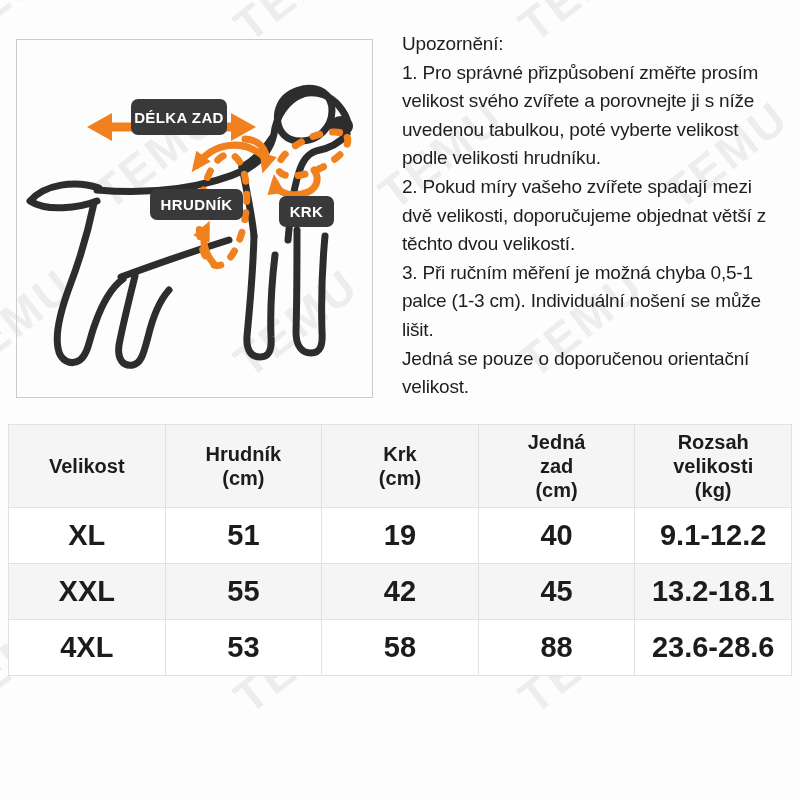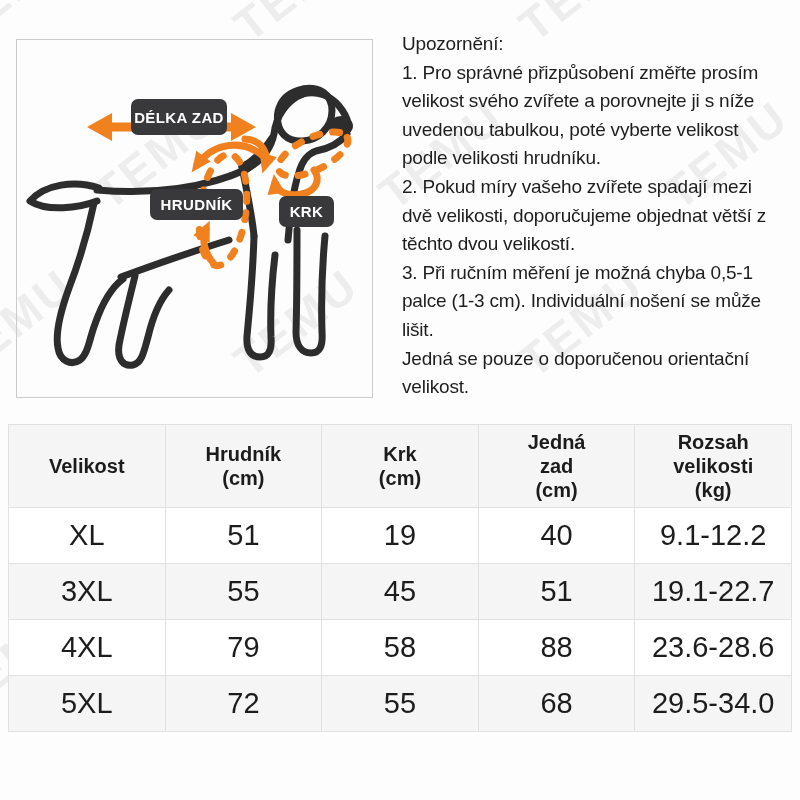--- a/index.html
+++ b/index.html
@@ -84,21 +84,21 @@
   .size-table th{
     height:82px;
     background:var(--table-alt-row);
     font-size:20px;font-weight:bold;
     line-height:24px;
     white-space:pre-line;
   }
   .size-table td{
     height:55px;
     font-size:29px;
-    font-weight:400;
+    font-weight:700;
     background:#ffffff;
   }
   .size-table tbody tr:nth-child(even) td{background:var(--table-alt-row);}
 </style>
 </head>
 <body>
 
 <div class="canvas">
 
   <div class="wm-layer" id="wm-layer">
@@ -201,35 +201,28 @@
     </thead>
     <tbody>
       <tr>
         <td>XL</td>
         <td>51</td>
         <td>19</td>
         <td>40</td>
         <td>9.1-12.2</td>
       </tr>
       <tr>
-        <td>3XL</td>
+        <td>XXL</td>
         <td>55</td>
+        <td>42</td>
         <td>45</td>
-        <td>51</td>
-        <td>19.1-22.7</td>
+        <td>13.2-18.1</td>
       </tr>
       <tr>
         <td>4XL</td>
-        <td>79</td>
+        <td>53</td>
         <td>58</td>
         <td>88</td>
         <td>23.6-28.6</td>
       </tr>
-      <tr>
-        <td>5XL</td>
-        <td>72</td>
-        <td>55</td>
-        <td>68</td>
-        <td>29.5-34.0</td>
-      </tr>
     </tbody>
   </table>
 </div>
 
 </body></html>

